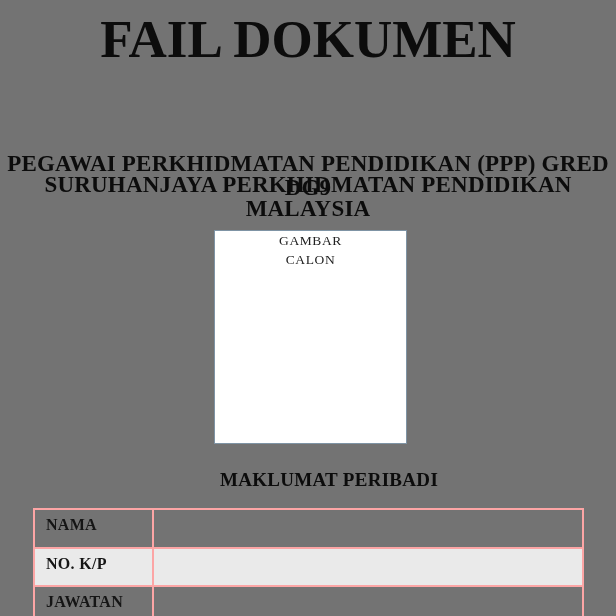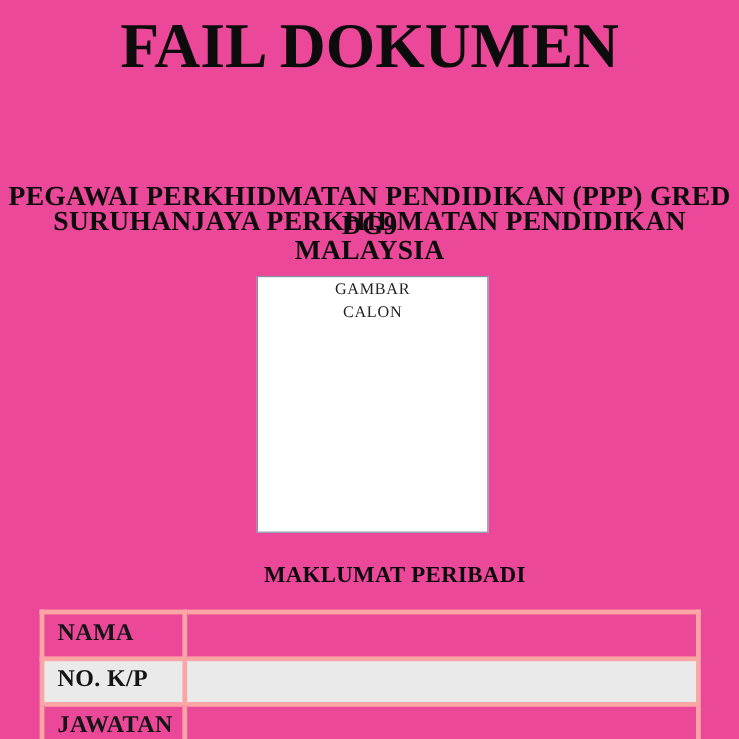--- a/index.html
+++ b/index.html
@@ -1,20 +1,20 @@
 <!DOCTYPE html>
 <html><head>
 <meta charset="utf-8">
 <style>
   html, body { margin: 0; padding: 0; background: #ffffff; }
   .page {
     position: relative;
     width: 616px;
     height: 616px;
-    background: #ec4899;
+    background: #737373;
     overflow: hidden;
     font-family: "Liberation Serif", "DejaVu Serif", serif;
     color: #111111;
   }
   .doc-title {
     position: absolute;
     top: 9px;
     left: 0;
     width: 616px;
     text-align: center;
@@ -71,25 +71,25 @@
   }
   table.info-table {
     position: absolute;
     left: 33px;
     top: 508px;
     width: 551px;
     border-collapse: collapse;
     table-layout: fixed;
   }
   table.info-table td {
-    border: 4px solid #fca5a5;
+    border: 2px solid #fca5a5;
     box-sizing: border-box;
     vertical-align: top;
     padding: 6px 8px 0 11px;
-    font-size: 20px;
+    font-size: 16px;
     line-height: 18px;
   }
   table.info-table tr { height: 39px; }
   table.info-table tr.r2 { height: 38px; }
   table.info-table tr.r3 { height: 45px; }
   table.info-table tr.r2 td { border-top-width: 2px; border-bottom-width: 2px; }
   table.info-table td.label-cell {
     width: 119px;
     font-weight: bold;
     letter-spacing: 0.3px;

